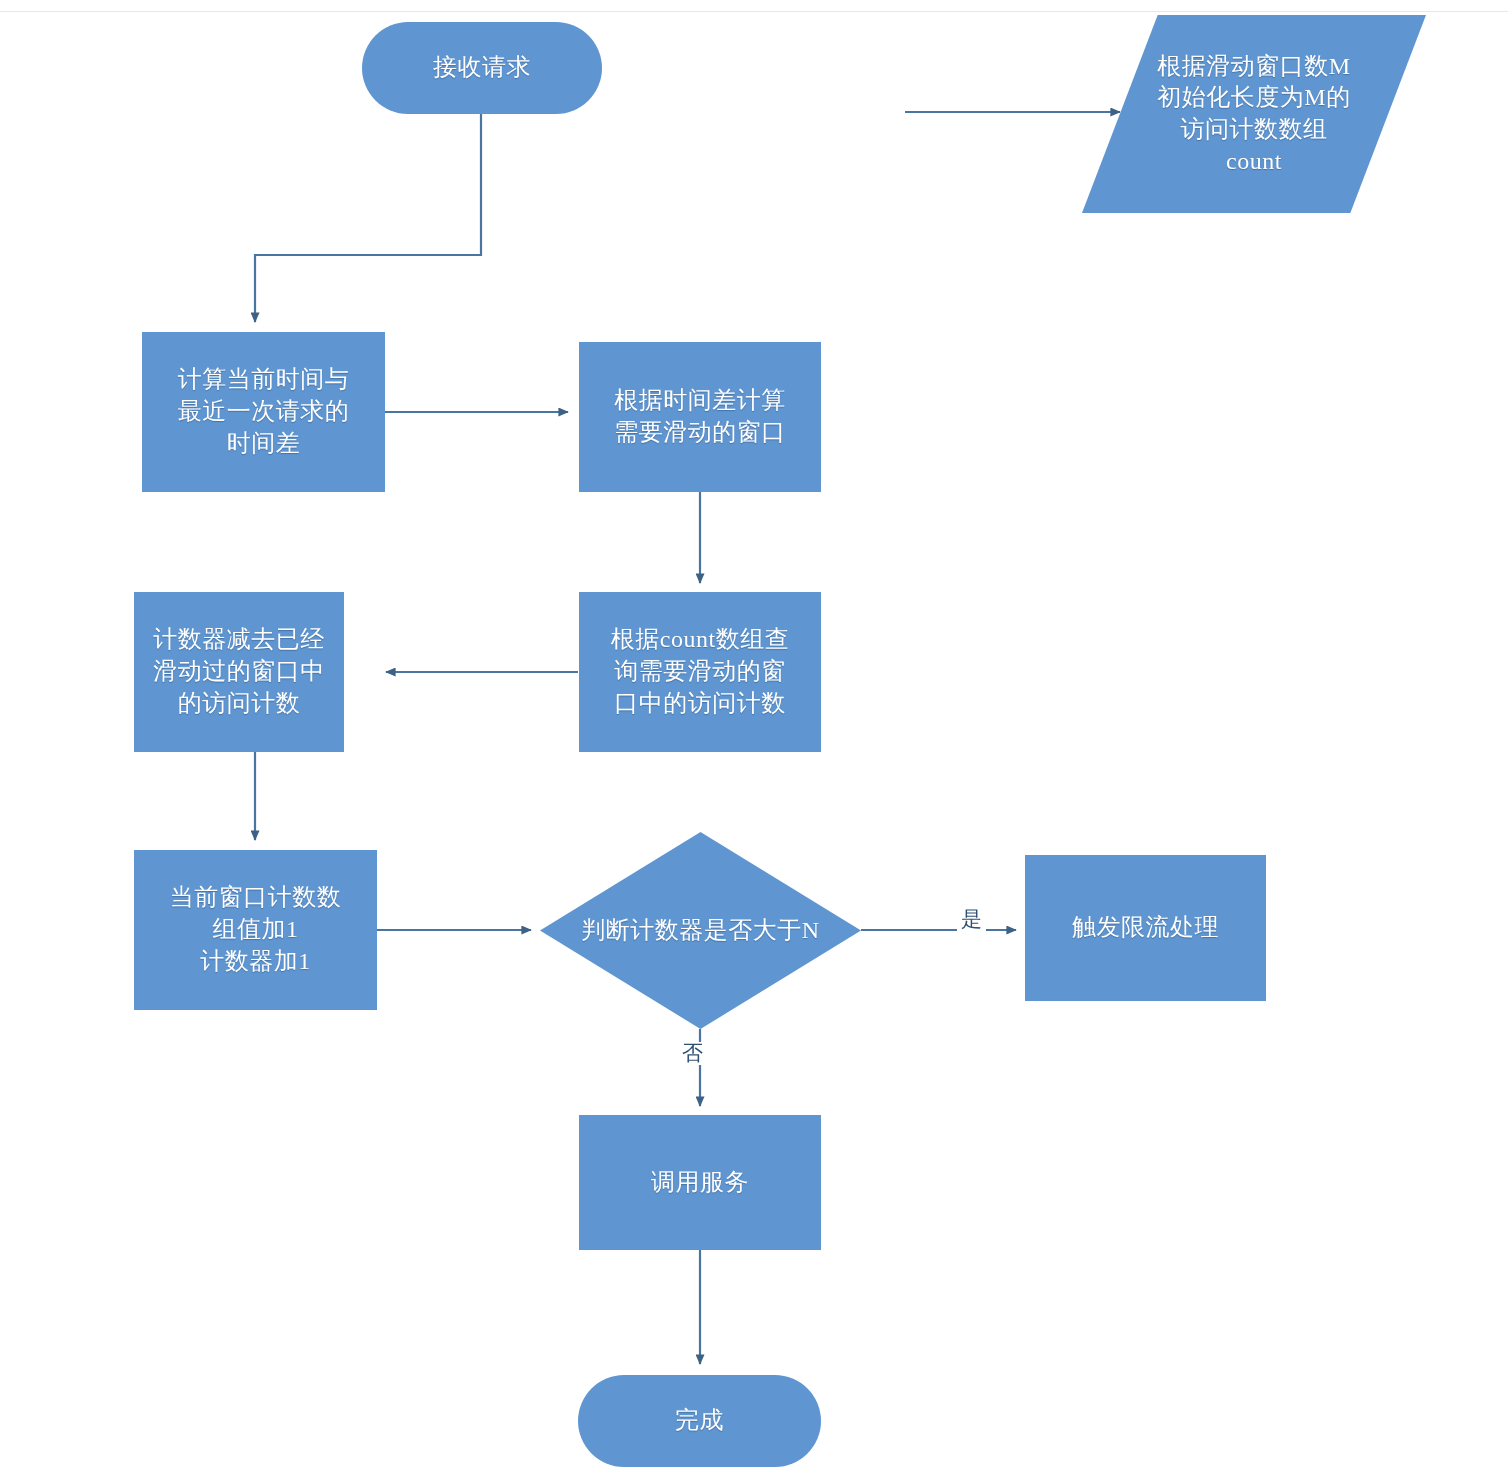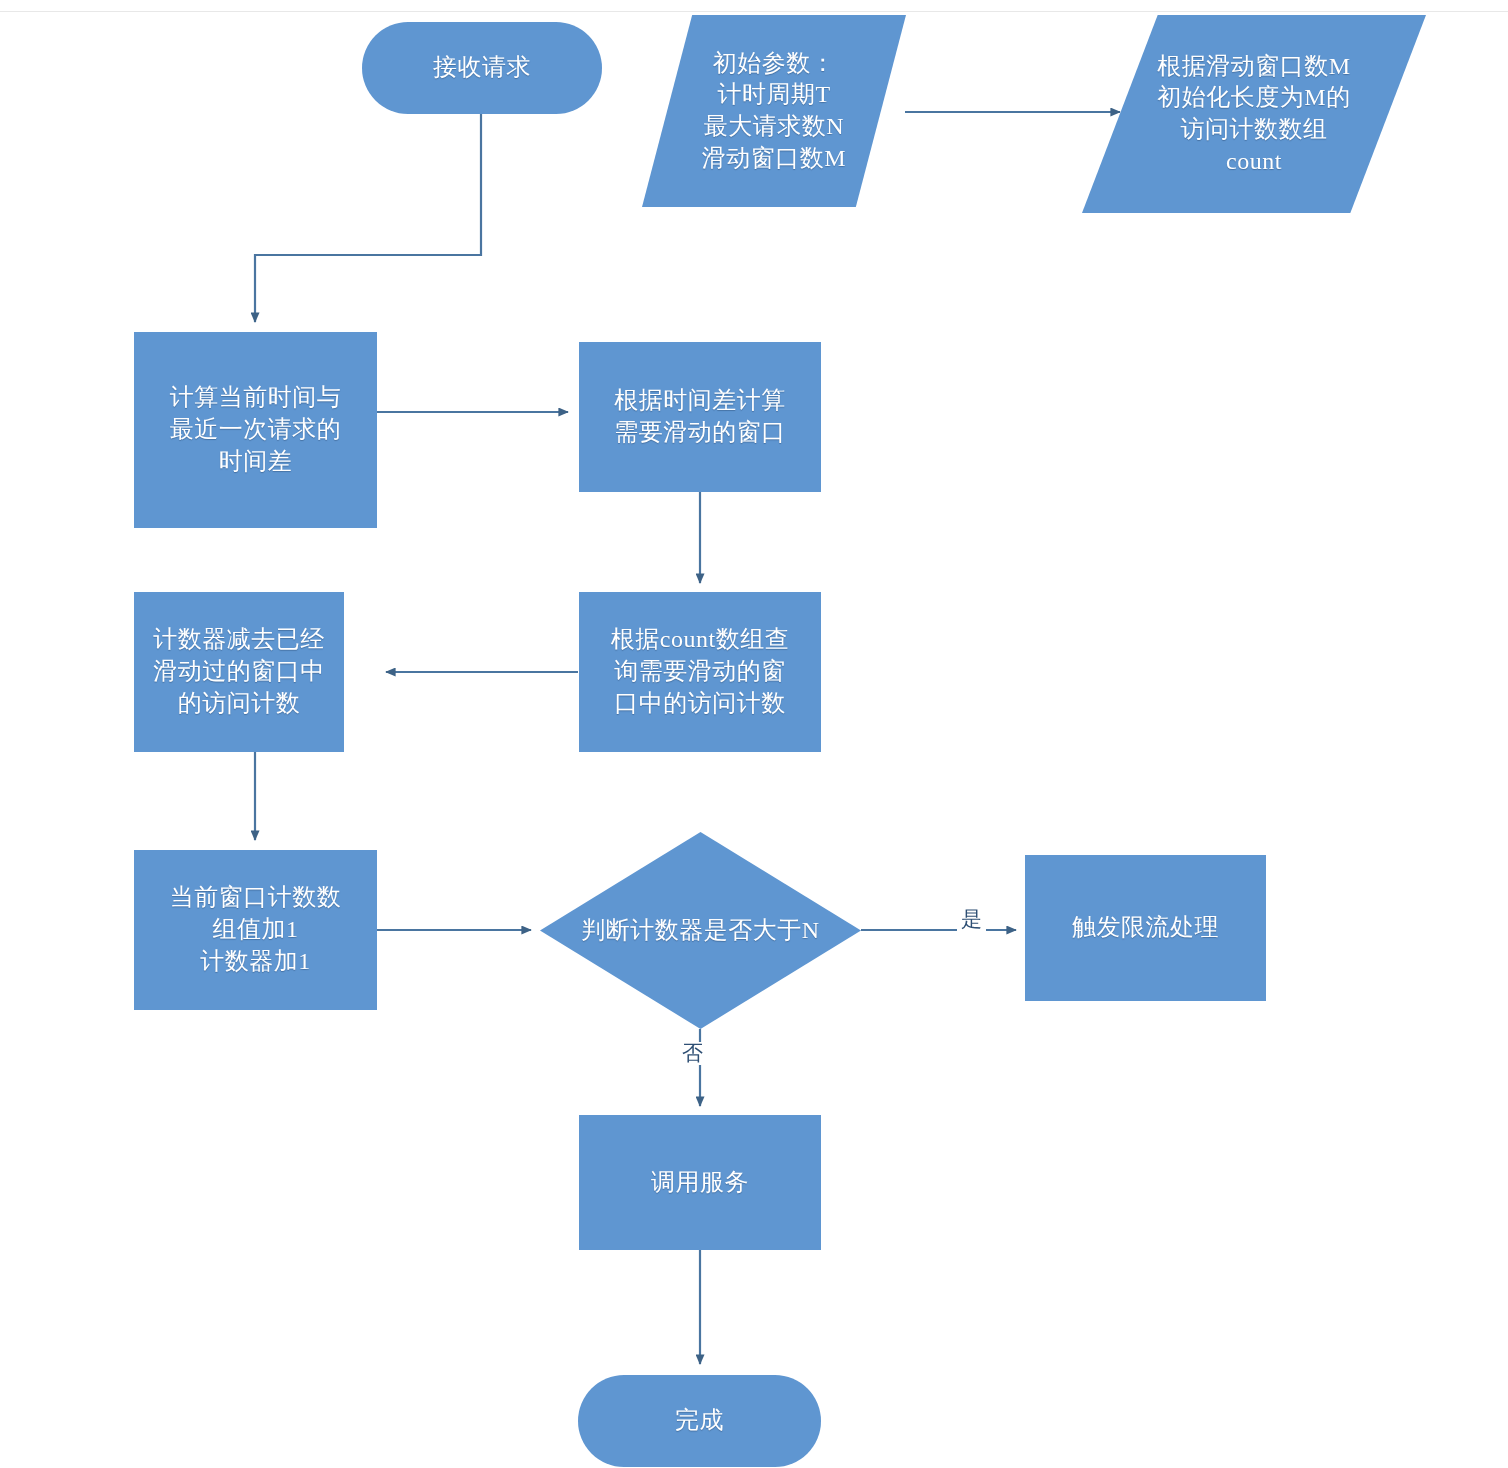--- a/index.html
+++ b/index.html
@@ -110,35 +110,29 @@
       <path d="M 700,1029 L 700,1106" marker-end="url(#ah)"></path>
 
       <path d="M 700,1250 L 700,1364" marker-end="url(#ah)"></path>
     </g>
   </svg>
 
   <div class="node terminal" style="left:362px; top:22px; width:240px; height:92px;">
     <span class="txt">接收请求</span>
   </div>
 
-  <div class="node para-left" style="left:642px; top:15px; width:264px; height:192px;">
-    <span class="txt">初始参数：
-计时周期T
-最大请求数N
-滑动窗口数M</span>
-  </div>
 
   <div class="node para-right" style="left:1082px; top:15px; width:344px; height:198px;">
     <span class="txt">根据滑动窗口数M
 初始化长度为M的
 访问计数数组
 count</span>
   </div>
 
-  <div class="node" style="left:134px; top:332px; width:243px; height:196px;">
+  <div class="node" style="left:142px; top:332px; width:243px; height:160px;">
     <span class="txt">计算当前时间与
 最近一次请求的
 时间差</span>
   </div>
 
   <div class="node" style="left:579px; top:342px; width:242px; height:150px;">
     <span class="txt">根据时间差计算
 需要滑动的窗口</span>
   </div>
 

